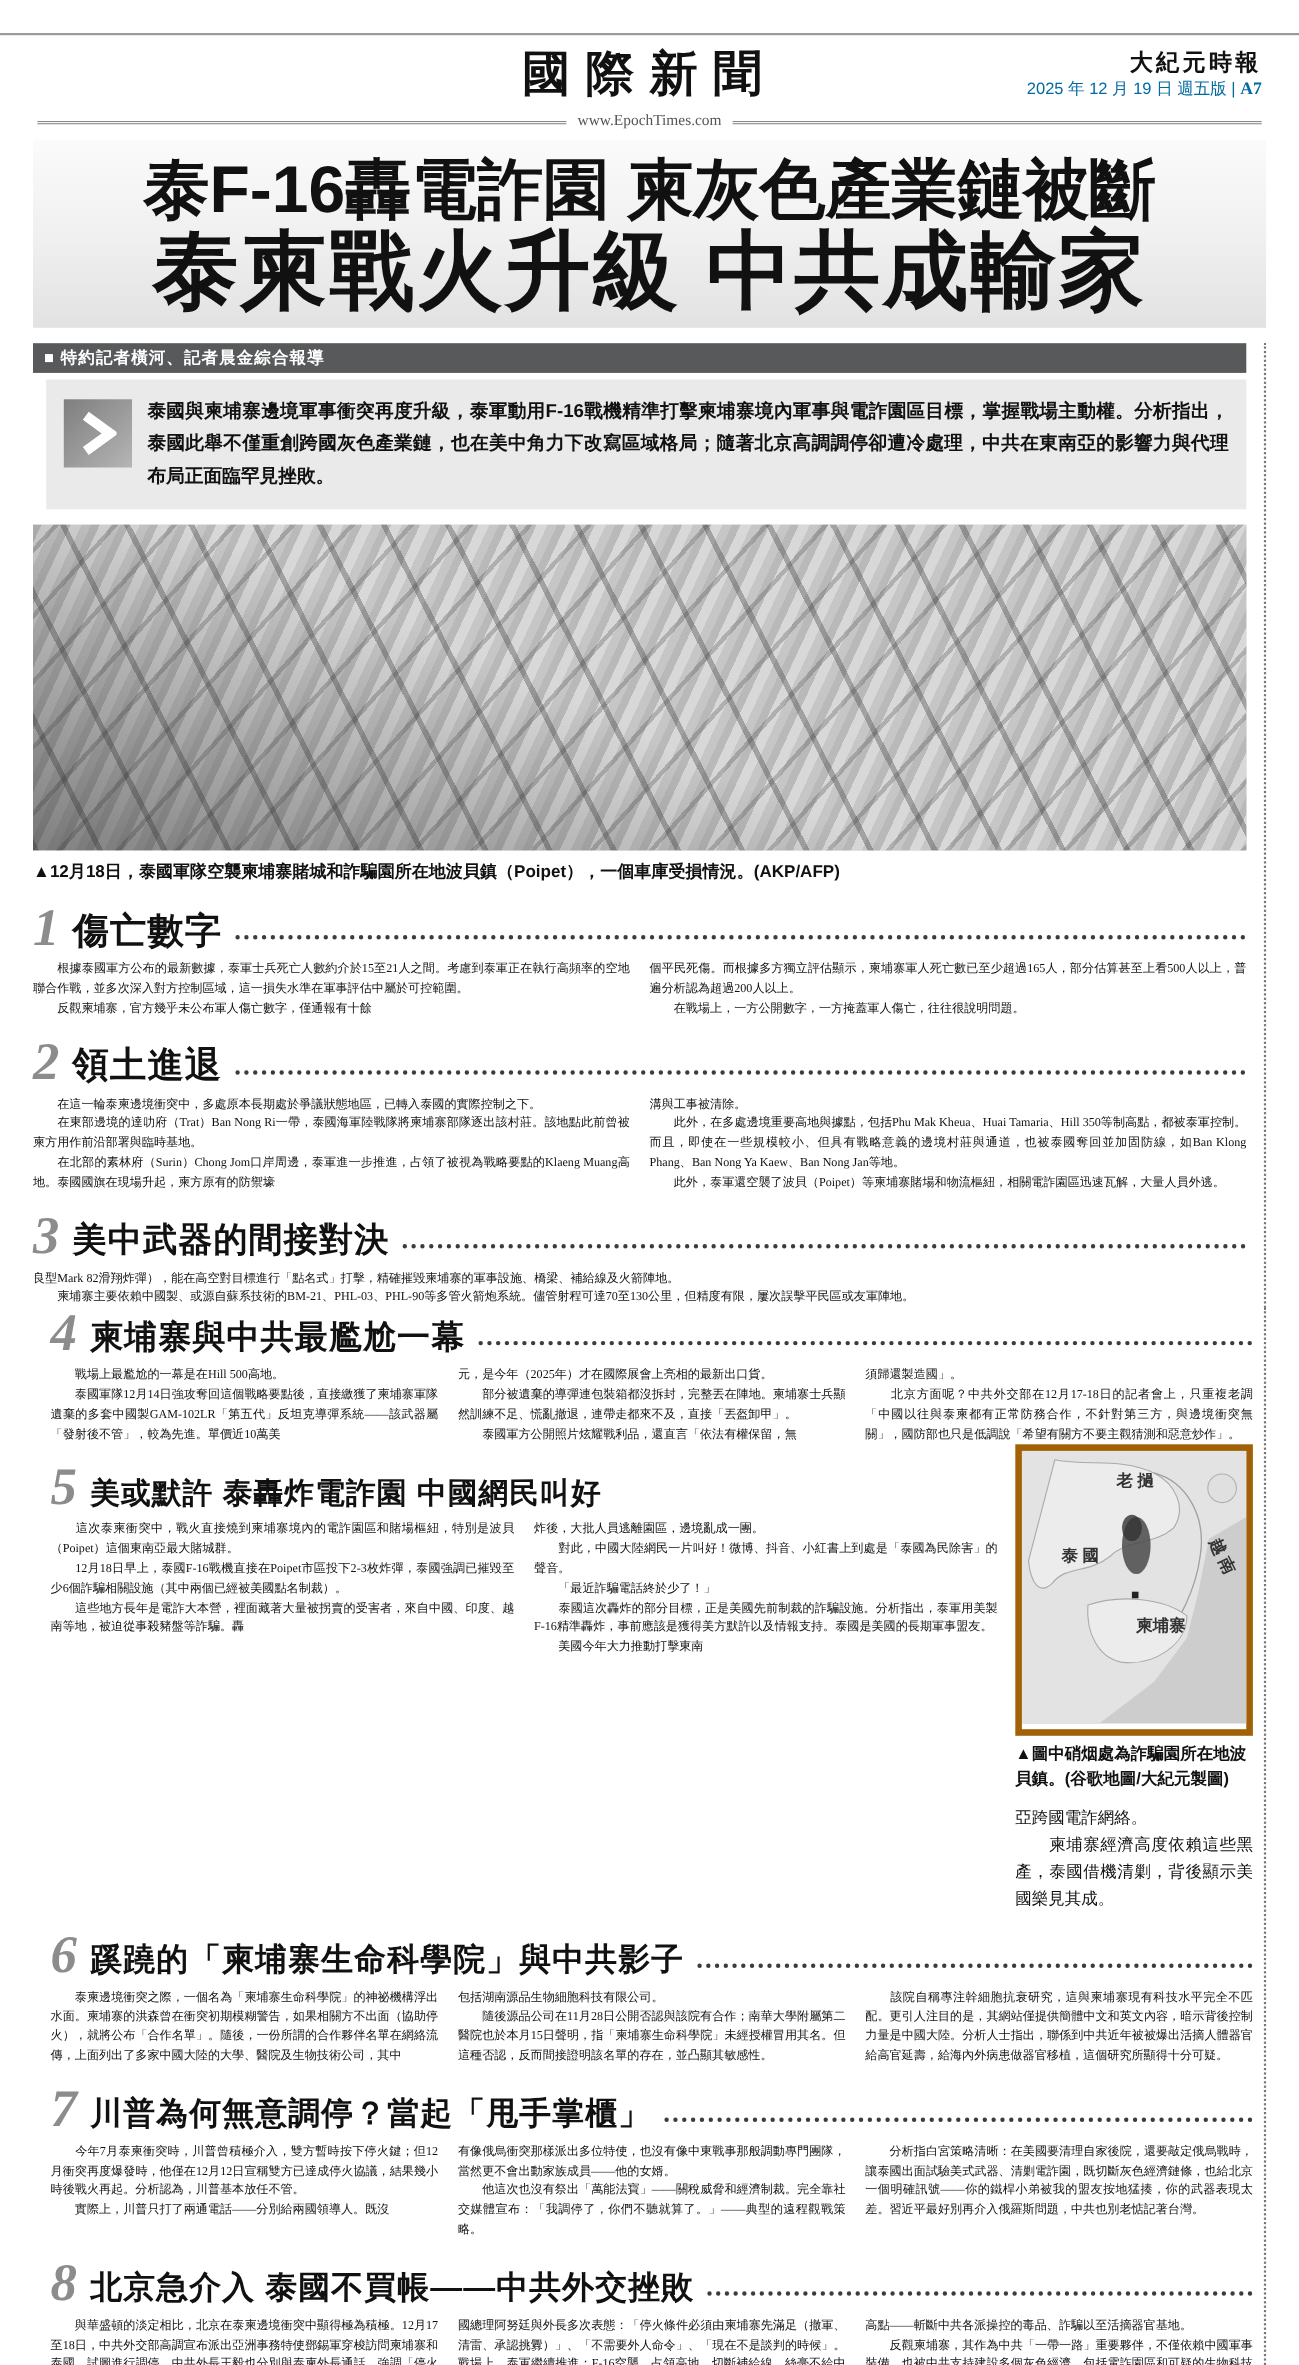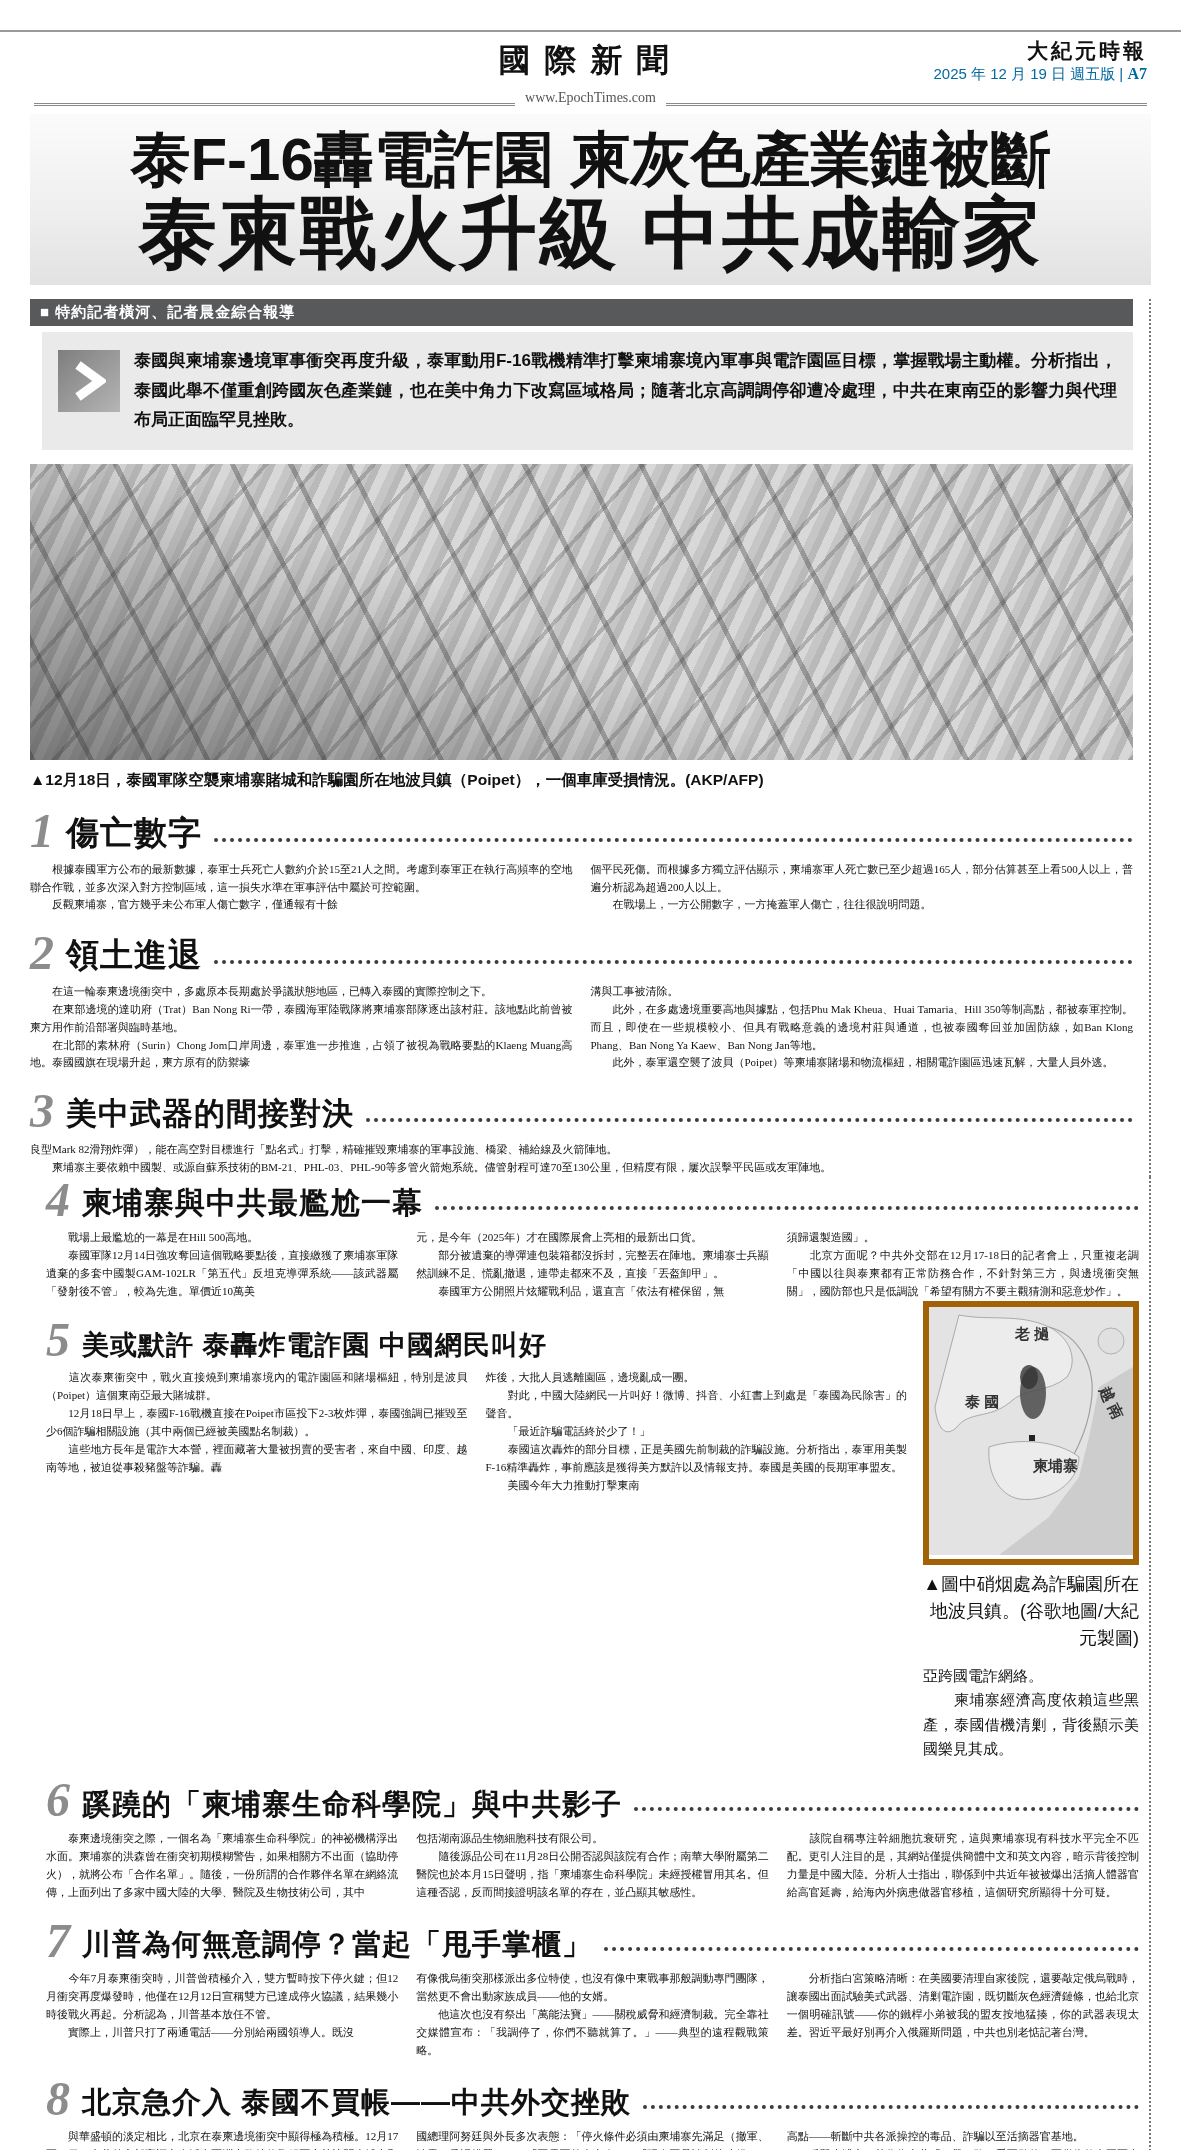--- a/index.html
+++ b/index.html
@@ -2,26 +2,26 @@
 <html><head>
 <meta charset="utf-8">
 <style>
   html,body{margin:0;padding:0;background:#fff;}
   .page{position:relative;width:1181px;height:2150px;background:#fff;overflow:hidden;
         font-family:"Liberation Serif",serif;color:#111;}
   
   .topline{border-top:2px solid #9a9a9a;margin:30px 0 0 0;}
   .masthead{display:grid;grid-template-columns:1fr auto 1fr;align-items:center;padding:6px 34px 0 34px;}
   .m-spacer{}
-  .m-title{font-family:"Liberation Sans",sans-serif;font-weight:900;font-size:32px;letter-spacing:14px;text-align:center;}
+  .m-title{font-family:"Liberation Sans",sans-serif;font-weight:900;font-size:44px;letter-spacing:14px;text-align:center;}
   .m-right{text-align:right;line-height:1.25;}
   .paper-name{font-weight:900;font-size:21px;letter-spacing:3px;font-family:"Liberation Serif",serif;}
   .issue{font-size:15px;color:#0369a1;font-family:"Liberation Sans",sans-serif;}
   .issue b{font-family:"Liberation Serif",serif;font-size:16px;}
-  .siteline{display:flex;align-items:flex-end;gap:10px;margin:6px 34px 0 34px;}
+  .siteline{display:flex;align-items:center;gap:10px;margin:6px 34px 0 34px;}
   .siteline .rule{flex:1;border-top:3px double #8a8a8a;}
   .siteline .url{font-size:14px;color:#555;font-family:"Liberation Serif",serif;}
   
   .headline{margin:8px 30px 0 30px;padding:14px 0 10px 0;text-align:center;
             background:linear-gradient(180deg,#fbfbfb 0%,#efefef 55%,#e2e2e2 100%);}
   .hl1{font-family:"Liberation Sans",sans-serif;font-weight:900;font-size:60px;letter-spacing:0px;line-height:1.05;}
   .hl2{font-family:"Liberation Sans",sans-serif;font-weight:900;font-size:78px;letter-spacing:2px;line-height:1.08;}
   
   .main{display:flex;margin:14px 30px 0 30px;flex-direction:column;}
   .leftcol{flex:0 0 452px;border-right:2px dotted #777;padding-right:16px;}
@@ -46,21 +46,21 @@
            line-height:.8;color:#8c8c8c;}
   .sec-title{font-family:"Liberation Sans",sans-serif;font-weight:900;font-size:30px;letter-spacing:1px;line-height:1.05;}
   .sec-dots{flex:1;border-bottom:4px dotted #3c3c3c;margin-bottom:9px;min-width:30px;}
   .cols{display:flex;gap:18px;}
   .col{flex:1;font-size:11px;line-height:1.63;text-align:justify;white-space:pre-line;}
   
   .row5{display:flex;gap:16px;}
   .row5-left{flex:1;}
   .rail{flex:0 0 206px;}
   .map-fig{border:6px solid #a16207;}
-  .map-caption{margin-top:6px;font-family:"Liberation Sans",sans-serif;font-weight:400;font-size:18px;line-height:1.5;text-align:right;}
+  .map-caption{margin-top:6px;font-family:"Liberation Sans",sans-serif;font-weight:700;font-size:15px;line-height:1.5;}
   .rail-text{margin-top:12px;font-size:15px;line-height:1.63;text-align:justify;white-space:pre-line;}
 </style>
 </head>
 <body>
 
 <div class="page">
   <div class="topline"></div>
 
   <div class="masthead">
     <div class="m-spacer"></div>

